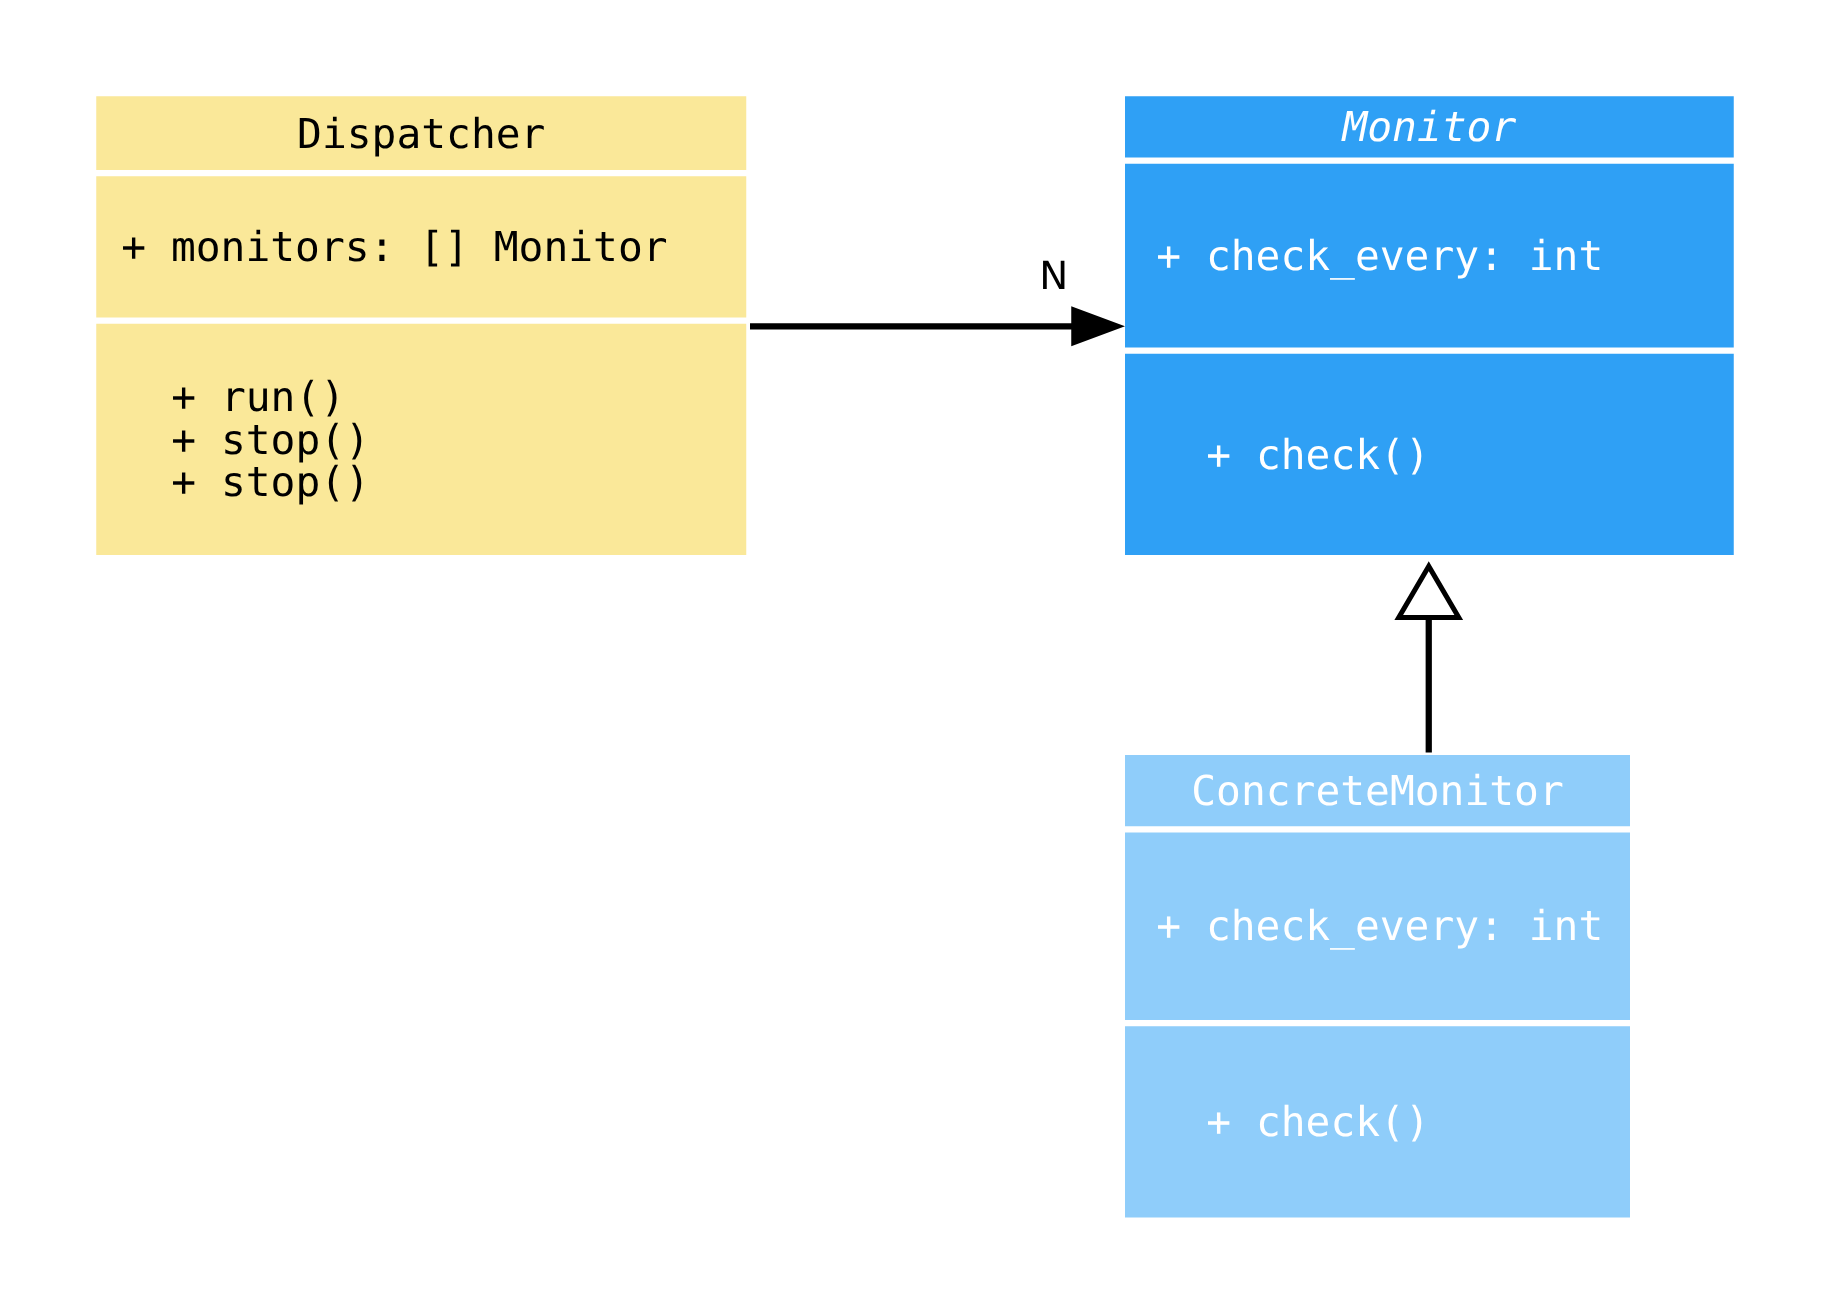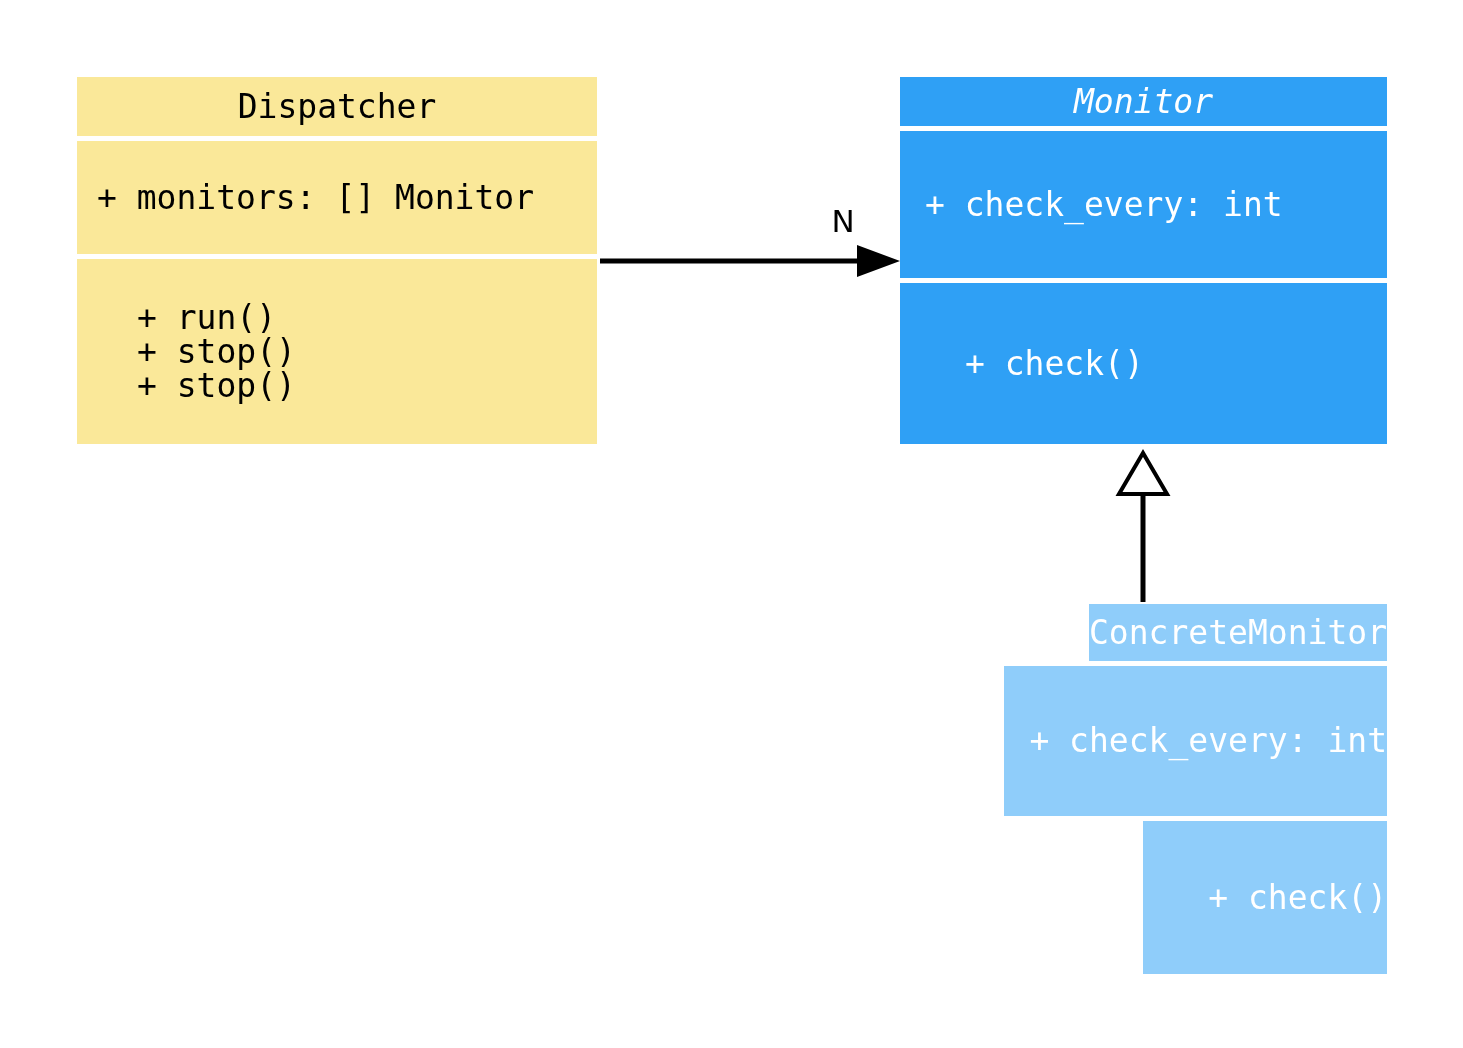--- a/index.html
+++ b/index.html
@@ -20,21 +20,21 @@
   .dispatcher .member{padding-left:20px;}
   .dispatcher .title{height:59px;}
   .dispatcher .attrs{height:113px;}
 
   .monitor{left:900px;top:77px;width:487px;height:367px;color:#ffffff;}
   .monitor .compartment{background:#2FA0F5;}
   .monitor .member{padding-left:25px;}
   .monitor .title{height:49px;text-align:center;}
   .monitor .attrs{height:147px;}
 
-  .concrete{left:900px;top:604px;width:487px;height:370px;color:#ffffff;align-items:flex-end;}
+  .concrete{left:900px;top:604px;width:404px;height:370px;color:#ffffff;}
   .concrete .compartment{background:#8FCDFA;}
   .concrete .member{padding-left:25px;}
   .concrete .title{height:57px;}
   .concrete .attrs{height:150px;}
 
   .mult-label{
     position:absolute;left:820px;top:203px;width:46px;text-align:center;
     font-family:"DejaVu Sans","Liberation Sans",sans-serif;
     font-size:31px;color:#000000;
   }

